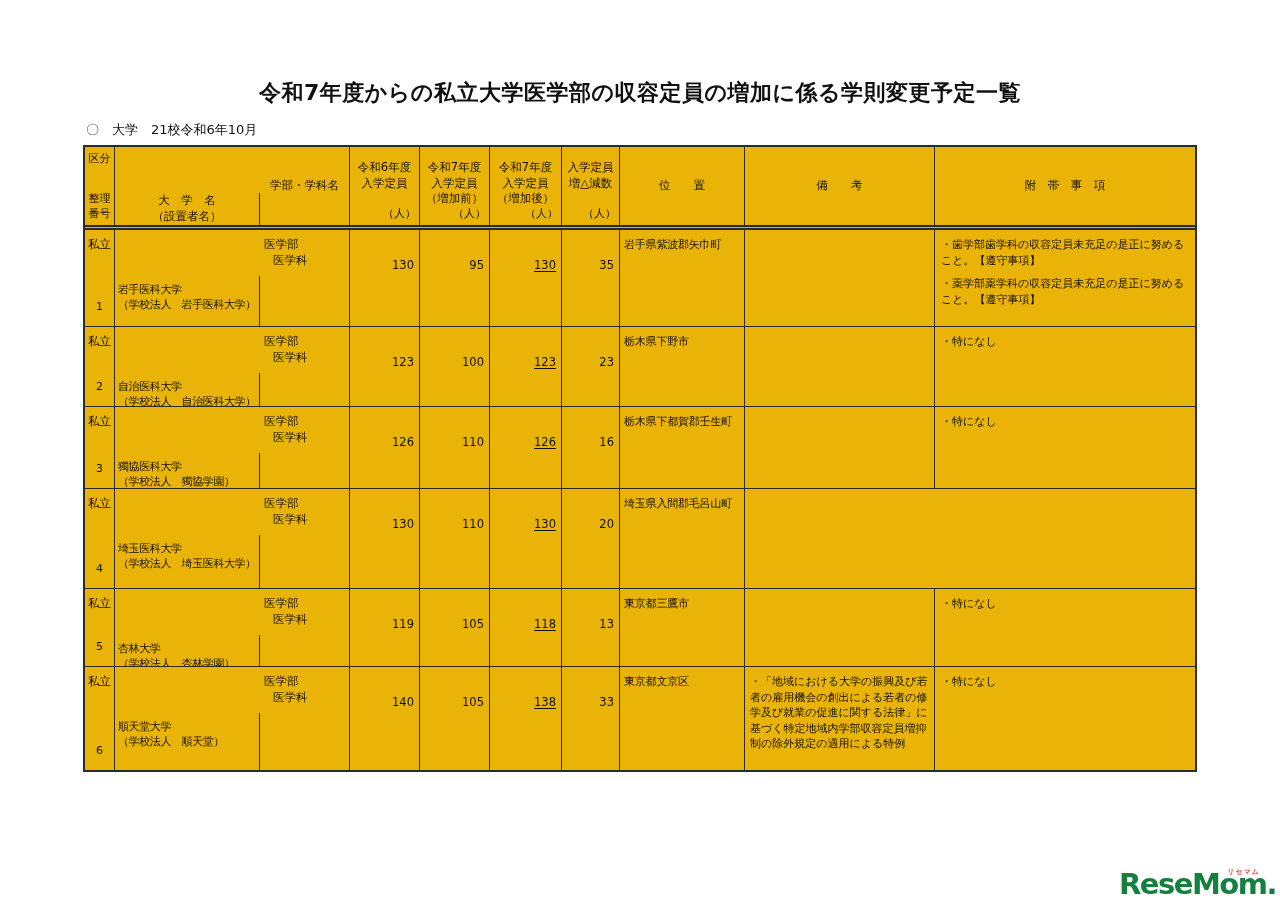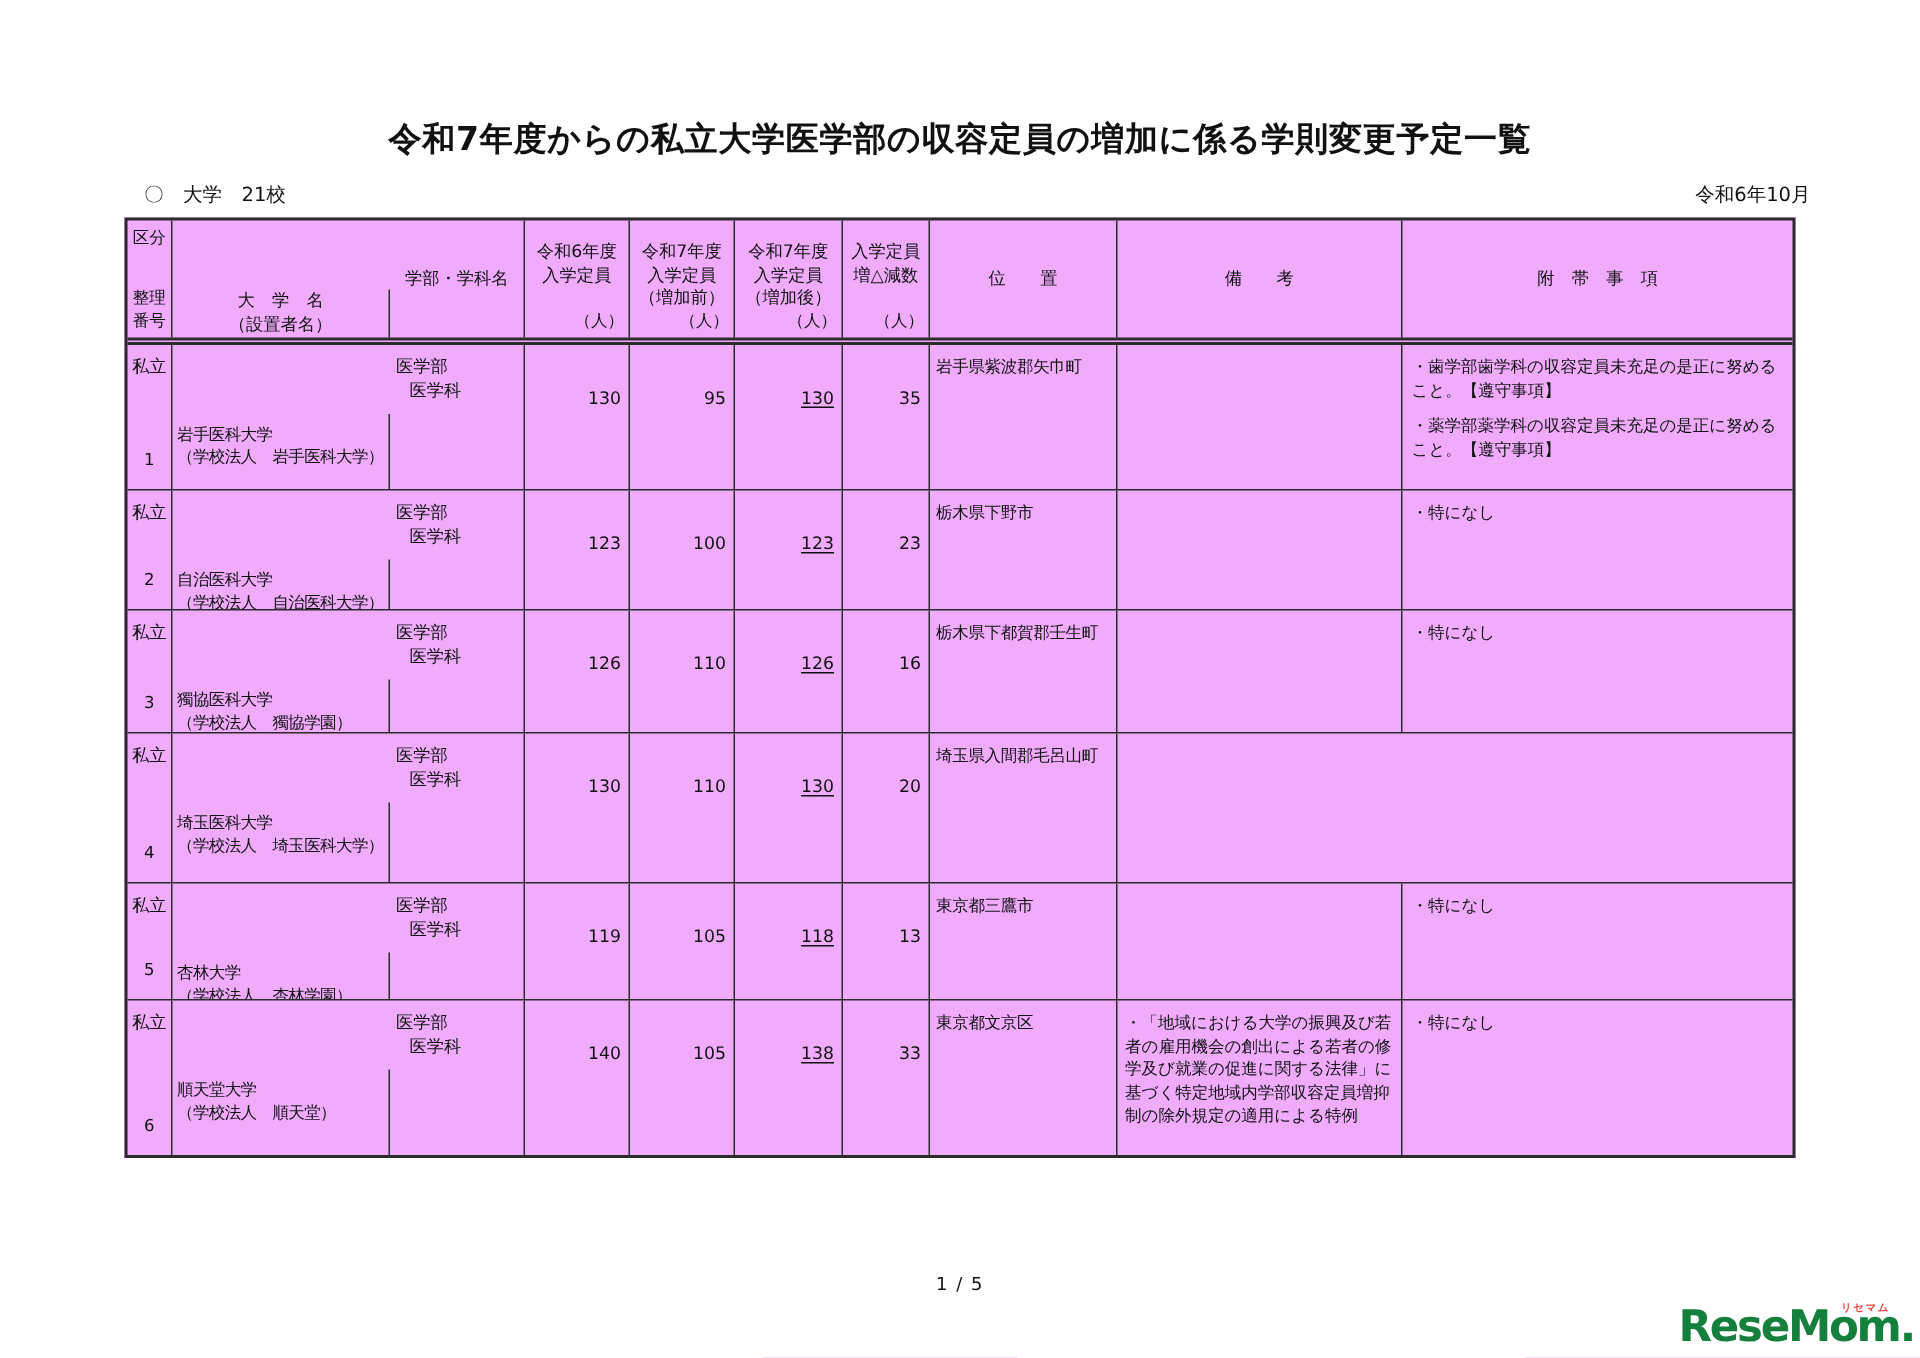--- a/index.html
+++ b/index.html
@@ -8,27 +8,27 @@
     position:relative; width:1280px; height:905px; background:#ffffff;
     font-family:"DejaVu Sans", sans-serif; color:#111; margin:0 auto; overflow:hidden;
   }
   .pre { white-space:pre-line;text-align:center; }
 
   .doc-title {
     position:absolute; top:78px; left:0; width:100%;
     text-align:center; font-size:22px; font-weight:bold; letter-spacing:0.5px;
   }
   .meta-row {
-    position:absolute; top:121px; left:96px; width:1111px;
-    display:flex; justify-content:space-between; font-size:13px;
+    position:absolute; top:121px; left:86px; width:1111px;
+    display:flex; justify-content:flex-start; font-size:13px;
   }
 
   .table {
     position:absolute; left:83px; top:145px; width:1114px;
-    border:2px solid #2b2b2b; background:#f0abfc;
+    border:2px solid #2b2b2b; background:#eab308;
   }
   .thead { display:flex; height:83px; border-bottom:5px double #2b2b2b; }
   .trow  { display:flex; border-bottom:1px solid #2b2b2b; }
   .tbody .trow:last-child { border-bottom:none; }
   .tbody .trow:nth-child(1){ height:97px; }
   .tbody .trow:nth-child(2){ height:80px; }
   .tbody .trow:nth-child(3){ height:82px; }
   .tbody .trow:nth-child(4){ height:100px; }
   .tbody .trow:nth-child(5){ height:78px; }
   .tbody .trow:nth-child(6){ height:103px; }
@@ -318,20 +318,19 @@
     </div>
     <div class="cell b-loc c-loc">東京都文京区</div>
     <div class="cell b-rem c-rem">・「地域における大学の振興及び若者の雇用機会の創出による若者の修学及び就業の促進に関する法律」に基づく特定地域内学部収容定員増抑制の除外規定の適用による特例</div>
     <div class="cell b-notes c-notes">
             <div class="note-para">・特になし</div>
           </div>
   </div>
       </div>
   </div>
 
-  <div class="page-number">1 / 5</div>
 
   <div class="logo">
     <span class="logo-ruby">リセマム</span>
     <span class="logo-text">ReseMom</span><span class="logo-dot">.</span>
   </div>
 
 </div>
 
 </body></html>

